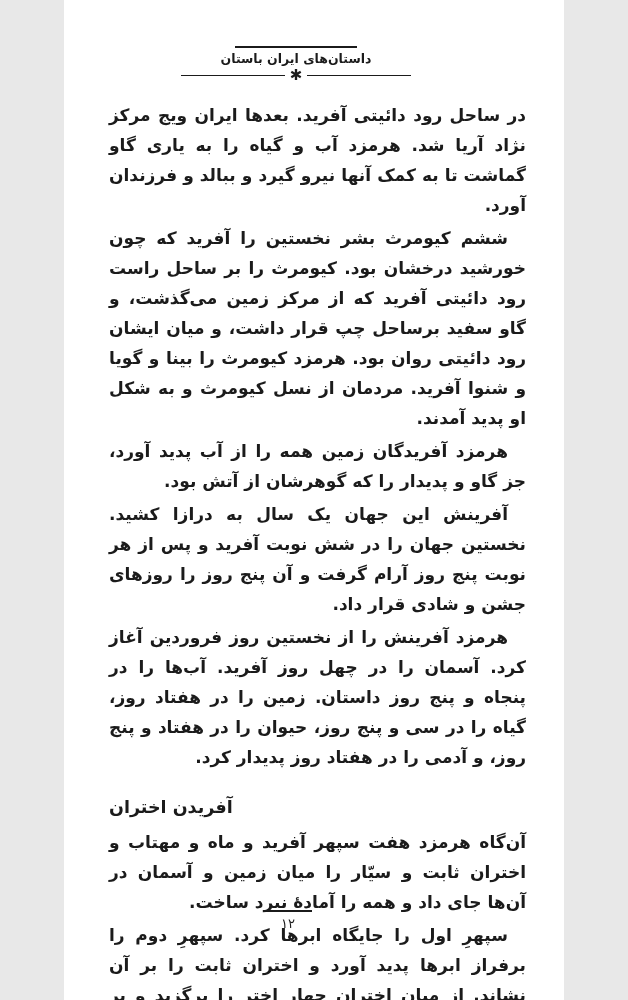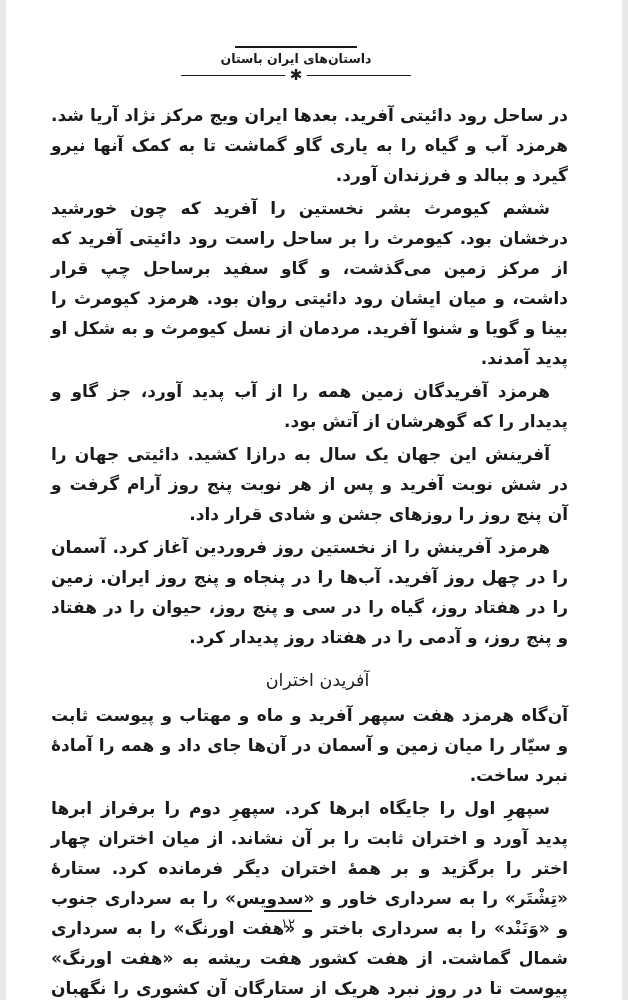--- a/index.html
+++ b/index.html
@@ -2,21 +2,21 @@
 <html lang="fa" style="--ink: #1b1b1b; --paper: #ffffff;"><head>
 <meta charset="utf-8">
 <style>
   html, body {
     margin: 0;
     padding: 0;
     background: #e8e8e8;
   }
   .page {
     position: relative;
-    width: 616px;
+    width: 500px;
     height: 1000px;
     margin: 0 auto;
     background: var(--paper, #ffffff);
     color: var(--ink, #1b1b1b);
     font-family: "DejaVu Sans", sans-serif;
     overflow: hidden;
   }
   
   .header {
     position: absolute;
@@ -59,31 +59,31 @@
     top: 100px;
     right: 38px;
     left: 45px;
     direction: rtl;
     text-align: justify;
     font-size: 17px;
     font-weight: bold;
     line-height: 30px;
   }
   .body-text p {
-    margin: 0 16px 3px 0;
+    margin: 0 0 3px 0;
     text-indent: 18px;
   }
   .body-text p.flush {
     text-indent: 0;
   }
   .body-text h2 {
     font-size: 17.5px;
-    font-weight: normal;
-    margin: 13px 0 5px 0;
-    text-align: center;
+    font-weight: bold;
+    margin: 20px 0 5px 0;
+    text-align: left;
   }
   
   .footer {
     position: absolute;
     top: 910px;
     left: 0;
     right: 0;
     display: flex;
     flex-direction: column;
     align-items: center;
@@ -113,26 +113,26 @@
       <span class="seg"></span>
       <span class="star">✱</span>
       <span class="seg"></span>
     </div>
   </header>
 
   <main class="body-text">
     <p class="flush">در ساحل رود دائیتی آفرید. بعدها ایران ویج مرکز نژاد آریا شد. هرمزد آب و گیاه را به یاری گاو گماشت تا به کمک آنها نیرو گیرد و ببالد و فرزندان آورد.</p>
     <p>ششم کیومرث بشر نخستین را آفرید که چون خورشید درخشان بود. کیومرث را بر ساحل راست رود دائیتی آفرید که از مرکز زمین می‌گذشت، و گاو سفید برساحل چپ قرار داشت، و میان ایشان رود دائیتی روان بود. هرمزد کیومرث را بینا و گویا و شنوا آفرید. مردمان از نسل کیومرث و به شکل او پدید آمدند.</p>
     <p>هرمزد آفریدگان زمین همه را از آب پدید آورد، جز گاو و پدیدار را که گوهرشان از آتش بود.</p>
-    <p>آفرینش این جهان یک سال به درازا کشید. دائیتی جهان را در شش نوبت آفرید و پس از هر نوبت پنج روز آرام گرفت و آن پنج روز را روزهای جشن و شادی قرار داد.</p>
-    <p>هرمزد آفرینش را از نخستین روز فروردین آغاز کرد. آسمان را در چهل روز آفرید. آب‌ها را در پنجاه و پنج روز ایران. زمین را در هفتاد روز، گیاه را در سی و پنج روز، حیوان را در هفتاد و پنج روز، و آدمی را در هفتاد روز پدیدار کرد.</p>
+    <p>آفرینش این جهان یک سال به درازا کشید. نخستین جهان را در شش نوبت آفرید و پس از هر نوبت پنج روز آرام گرفت و آن پنج روز را روزهای جشن و شادی قرار داد.</p>
+    <p>هرمزد آفرینش را از نخستین روز فروردین آغاز کرد. آسمان را در چهل روز آفرید. آب‌ها را در پنجاه و پنج روز داستان. زمین را در هفتاد روز، گیاه را در سی و پنج روز، حیوان را در هفتاد و پنج روز، و آدمی را در هفتاد روز پدیدار کرد.</p>
 
     <h2>آفریدن اختران</h2>
 
-    <p class="flush">آن‌گاه هرمزد هفت سپهر آفرید و ماه و مهتاب و پیوست ثابت و سیّار را میان زمین و آسمان در آن‌ها جای داد و همه را آمادهٔ نبرد ساخت.</p>
+    <p class="flush">آن‌گاه هرمزد هفت سپهر آفرید و ماه و مهتاب و اختران ثابت و سیّار را میان زمین و آسمان در آن‌ها جای داد و همه را آمادهٔ نبرد ساخت.</p>
     <p>سپهرِ اول را جایگاه ابرها کرد. سپهرِ دوم را برفراز ابرها پدید آورد و اختران ثابت را بر آن نشاند. از میان اختران چهار اختر را برگزید و بر همهٔ اختران دیگر فرمانده کرد. ستارهٔ «تِشْتَر» را به سرداری خاور و «سدویس» را به سرداری جنوب و «وَنَنْد» را به سرداری باختر و «هفت اورنگ» را به سرداری شمال گماشت. از هفت کشور هفت ریشه به «هفت اورنگ» پیوست تا در روز نبرد هریک از ستارگان آن کشوری را نگهبان باشد. «ستارهٔ قطبی» را بر این سرداران سپهبد کرد و فرماندهٔ همه ستارگان قرار داد.</p>
   </main>
 
   <footer class="footer">
     <div class="footer-rule"></div>
     <div class="page-number">۱۲</div>
   </footer>
 
 </div>
 

